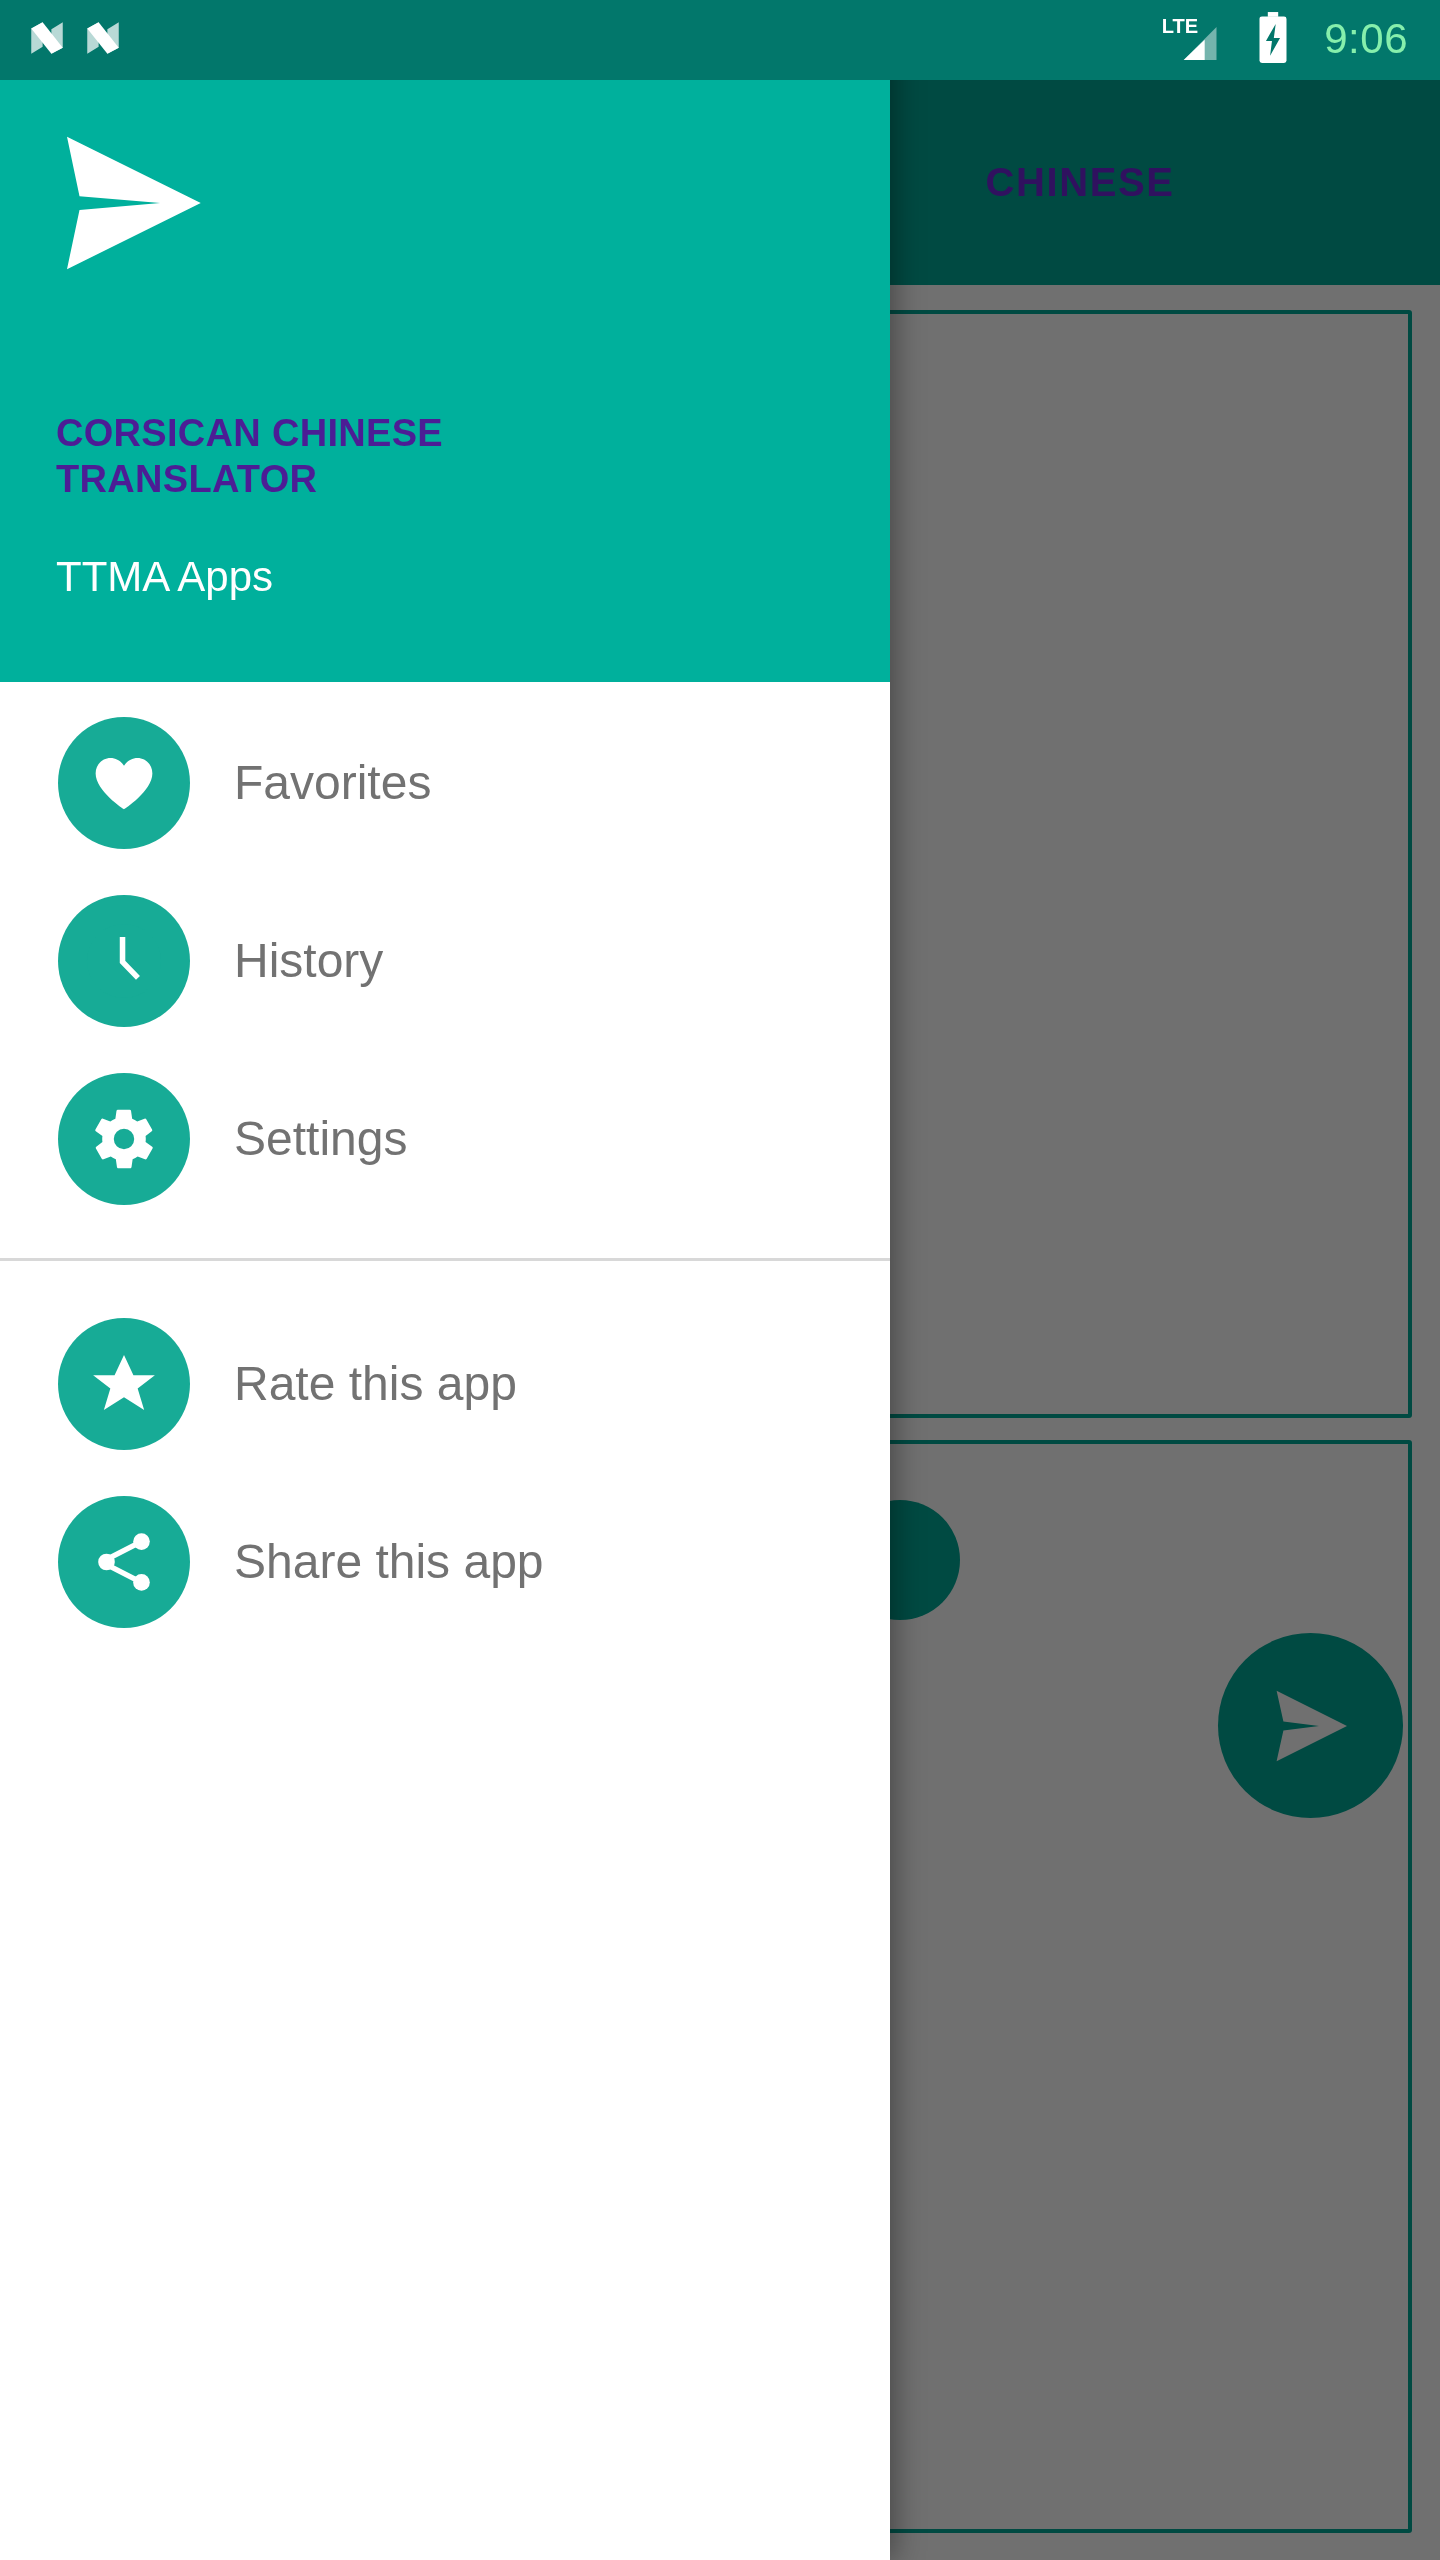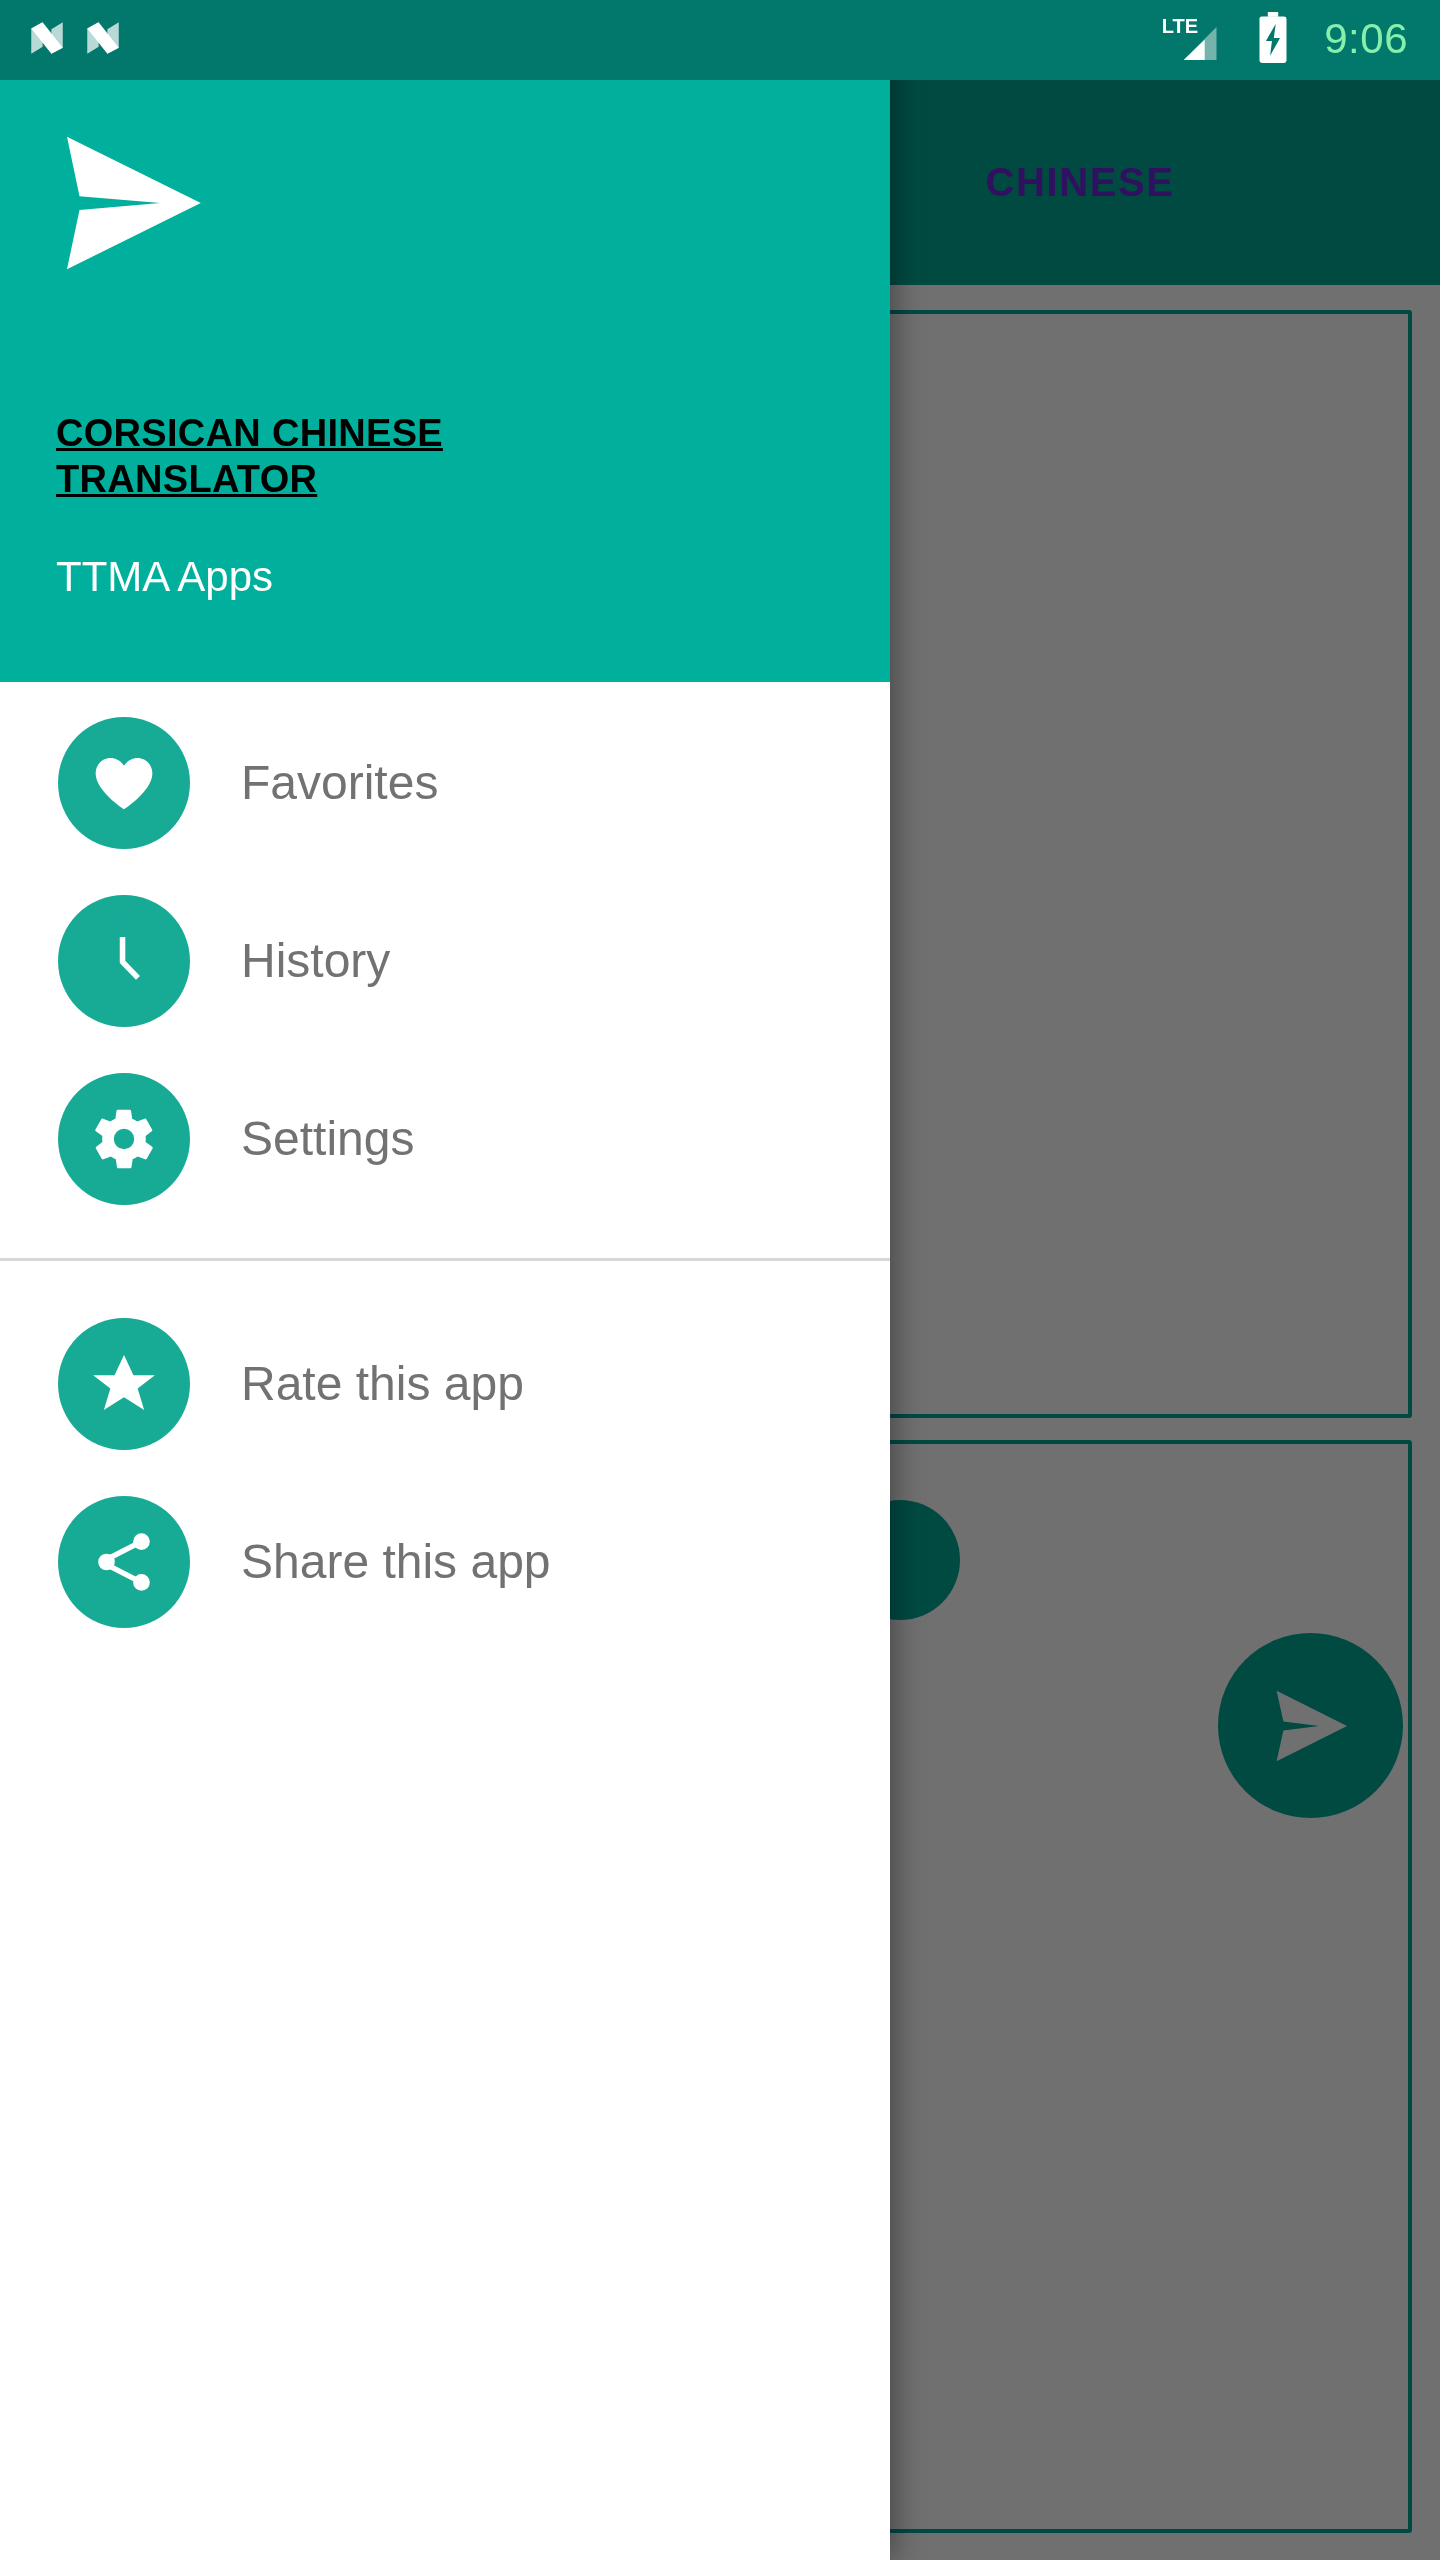--- a/index.html
+++ b/index.html
@@ -163,45 +163,43 @@
     left: 52px;
     top: 128px;
   }
   .drawer-title {
     position: absolute;
     left: 56px;
     top: 410px;
     width: 560px;
     font-size: 38px;
     font-weight: bold;
-    color: #000000;
+    color: #4c1d95;
     line-height: 1.22;
     letter-spacing: 0.3px;
-    text-decoration: underline;
   }
   .drawer-subtitle {
     position: absolute;
     left: 56px;
     top: 556px;
     font-size: 42px;
     color: #ffffff;
     line-height: 1;
   }
 
   .drawer-menu {
     padding-top: 12px;
   }
   .menu-item {
     display: flex;
     align-items: center;
     height: 178px;
     padding-left: 58px;
     box-sizing: border-box;
     cursor: pointer;
-    gap: 7px;
   }
   .menu-icon {
     width: 132px;
     height: 132px;
     border-radius: 50%;
     background: #17ab96;
     display: flex;
     align-items: center;
     justify-content: center;
     flex: 0 0 auto;

